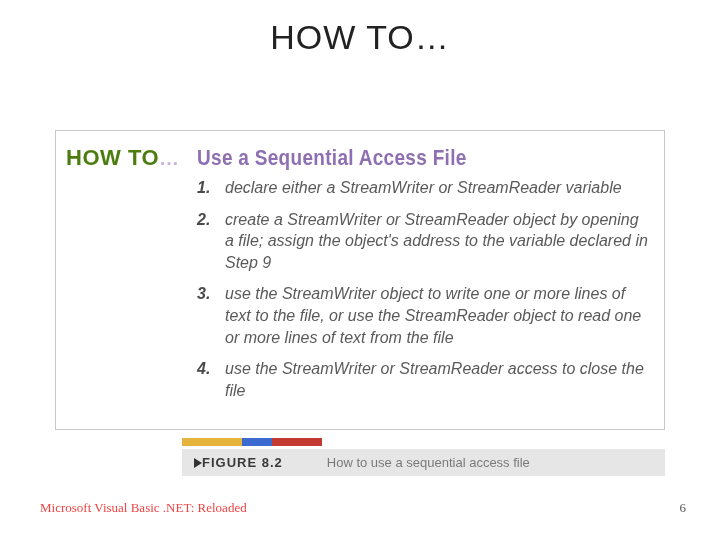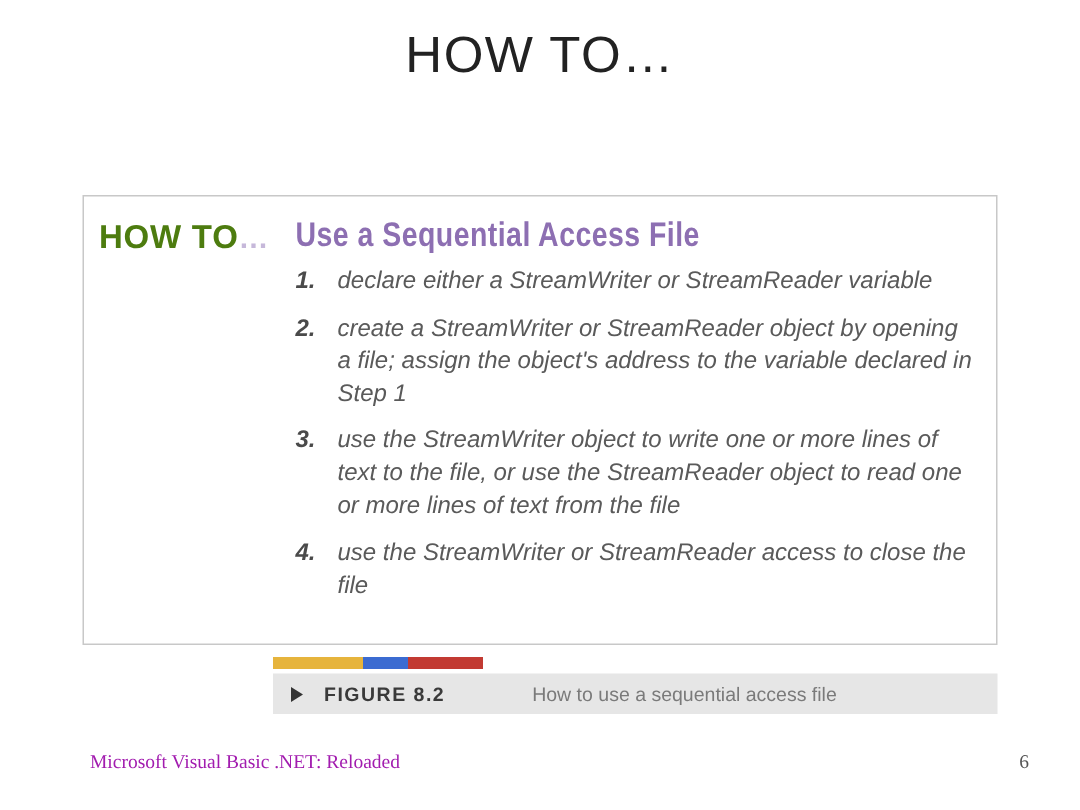--- a/index.html
+++ b/index.html
@@ -97,21 +97,20 @@
   .bar-seg { height: 100%; }
   .bar-yellow { background: #e6b43c; }
   .bar-blue   { background: #3b6bd1; }
   .bar-red    { background: #c23a32; }
   .caption-strip {
     background: #e6e6e6;
     margin-top: 3px;
     padding: 6px 8px;
     display: flex;
     align-items: center;
-    gap: 14px;
   }
   .caption-strip .arrow {
     width: 0; height: 0;
     border-top: 5px solid transparent;
     border-bottom: 5px solid transparent;
     border-left: 8px solid #333;
     margin-left: 4px;
     flex-shrink: 0;
   }
   .caption-strip .fig-label {
@@ -125,23 +124,22 @@
     font-family: "Arial Narrow", Arial, sans-serif;
     font-size: 13px;
     color: #7a7a7a;
     padding-left: 44px;
   }
   .footer-left {
     position: absolute;
     left: 40px;
     bottom: 24px;
     font-size: 13px;
-    color: #a21caf;
+    color: #ef4444;
     font-family: Georgia, "Times New Roman", serif;
-    margin-left: 20px;
   }
   .footer-right {
     position: absolute;
     right: 34px;
     bottom: 24px;
     font-size: 13px;
     color: #555;
     font-family: Georgia, "Times New Roman", serif;
   }
 </style>
@@ -151,21 +149,21 @@
 <h1 class="slide-title">HOW TO…</h1>
 
 <div class="figure-box">
   <div class="howto-col">
     <span class="howto-label">HOW TO</span><span class="howto-dots">…</span>
   </div>
   <div class="content-col">
     <div class="sub-title">Use a Sequential Access File</div>
     <ol class="steps">
       <li>declare either a StreamWriter or StreamReader variable</li>
-      <li>create a StreamWriter or StreamReader object by opening a file; assign the object's address to the variable declared in Step 1</li>
+      <li>create a StreamWriter or StreamReader object by opening a file; assign the object's address to the variable declared in Step 9</li>
       <li>use the StreamWriter object to write one or more lines of text to the file, or use the StreamReader object to read one or more lines of text from the file</li>
       <li>use the StreamWriter or StreamReader access to close the file</li>
     </ol>
   </div>
 </div>
 
 <div class="caption-bars">
   <div class="bar-group">
     <div class="bar-seg bar-yellow" style="width:60px;"></div>
     <div class="bar-seg bar-blue" style="width:30px;"></div>

